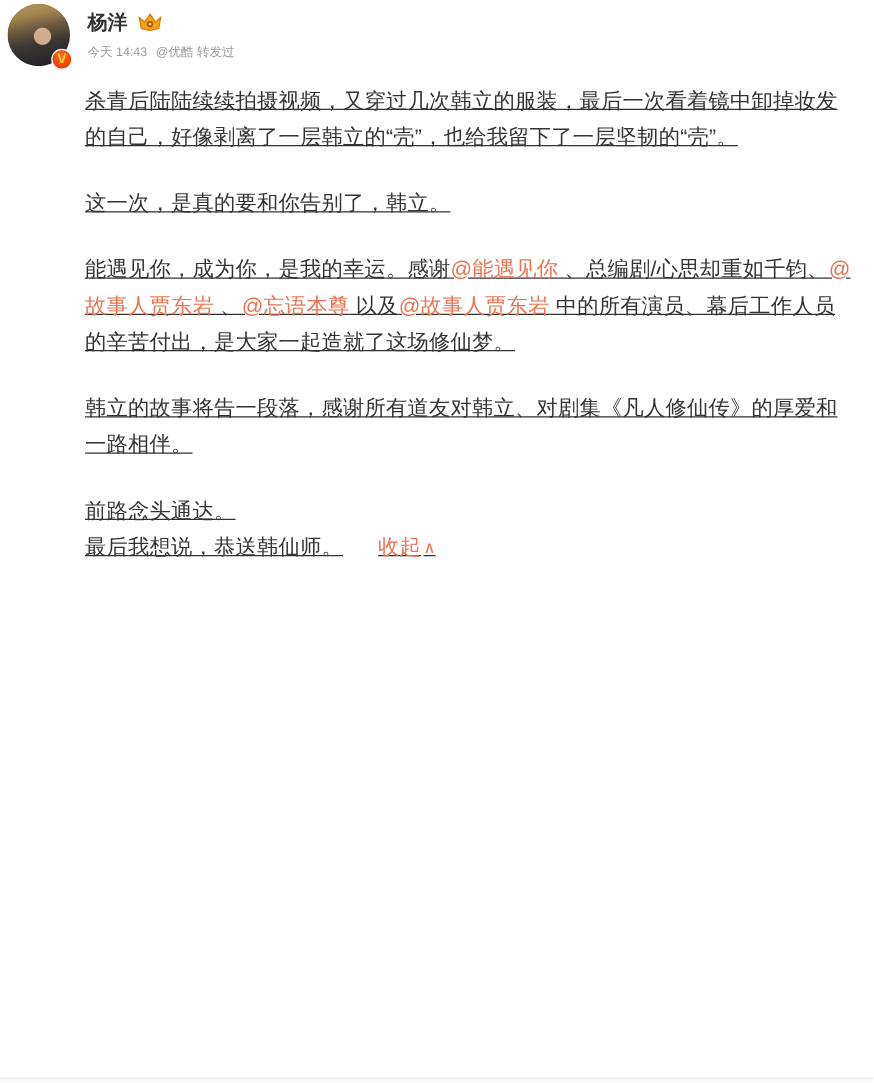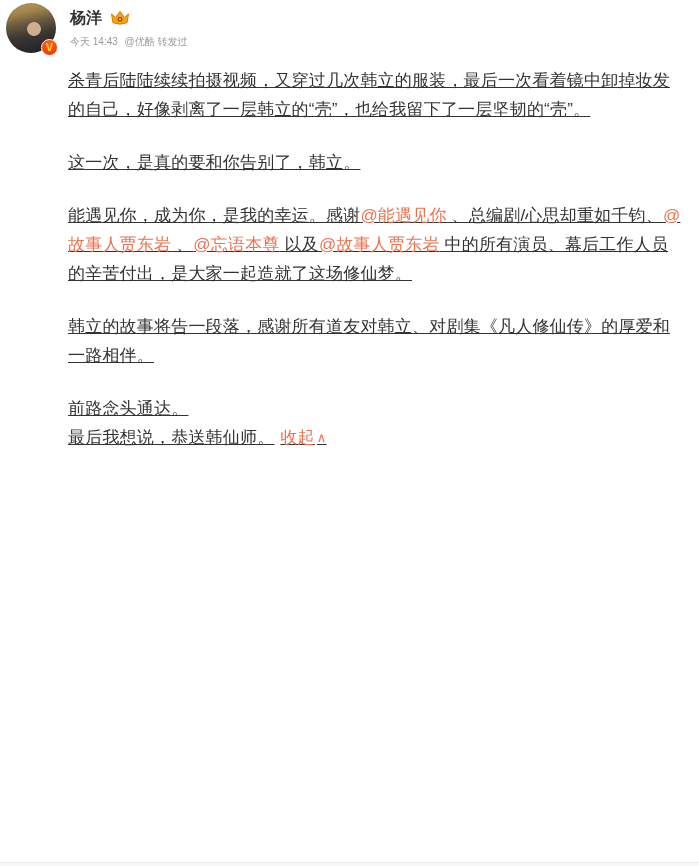--- a/index.html
+++ b/index.html
@@ -59,21 +59,21 @@
     font-size:17px;
     line-height:29px;
     color:var(--text);
     letter-spacing:.2px;
   }
   p.para{margin:0 0 24px;text-decoration:underline;}
   p.para:last-child{margin-bottom:0;}
   a.mention{color:var(--link);text-decoration:none;cursor:pointer;}
   a.collapse{
     color:var(--link);text-decoration:none;cursor:pointer;
-    margin-left:6px;white-space:nowrap;
+    margin-left:28px;white-space:nowrap;
   }
   .chev{font-size:13px;margin-left:2px;position:relative;top:-1px;}
   .bottom-divider{
     position:absolute;left:0;right:0;bottom:0;
     height:3px;background:#f8f8f8;border-top:1px solid #ececec;
   }
 </style>
 </head>
 <body>
 

